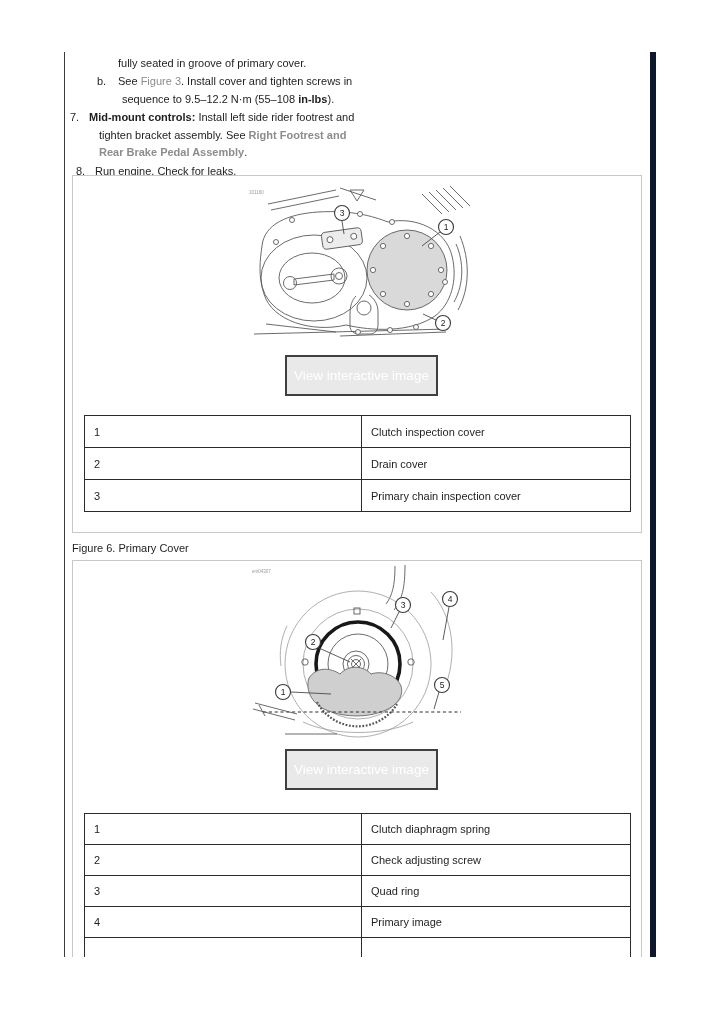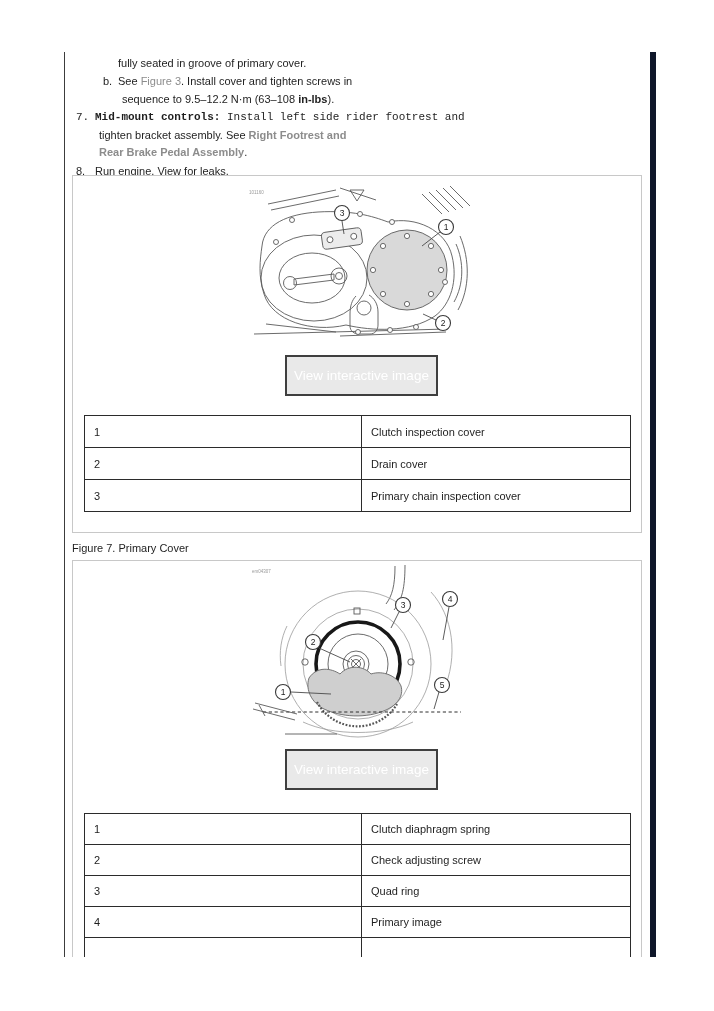--- a/index.html
+++ b/index.html
@@ -61,37 +61,37 @@
 </style>
 </head>
 <body>
 
 <div class="page">
 
   <div>
     <div class="iline" style="left:53px; top:4px;">
       <span>fully seated in groove of primary cover.</span>
     </div>
-    <div class="iline" style="left:32px; top:22px;text-align:center;">
+    <div class="iline" style="left:32px; top:22px;">
       <span class="mk mk21">b.</span><span>See </span><span class="gray-link">Figure 3</span><span>. Install cover and tighten screws in</span>
     </div>
     <div class="iline" style="left:57px; top:40px;">
-      <span>sequence to 9.5–12.2 N·m (63–108 </span><span class="b">in-lbs</span><span>).</span>
-    </div>
-    <div class="iline" style="left:11px; top:58px;font-family:Liberation Mono, monospace;">
+      <span>sequence to 9.5–12.2 N·m (55–108 </span><span class="b">in-lbs</span><span>).</span>
+    </div>
+    <div class="iline" style="left:5px; top:58px;">
       <span class="mk mk19">7.</span><span class="b">Mid-mount controls:</span><span> Install left side rider footrest and</span>
     </div>
     <div class="iline" style="left:34px; top:76px;">
       <span>tighten bracket assembly. See </span><span class="gray-link b">Right Footrest and</span>
     </div>
     <div class="iline" style="left:34px; top:93px;">
       <span class="gray-link b">Rear Brake Pedal Assembly</span><span>.</span>
     </div>
     <div class="iline" style="left:11px; top:112px;">
-      <span class="mk mk19">8.</span><span>Run engine. View for leaks.</span>
+      <span class="mk mk19">8.</span><span>Run engine. Check for leaks.</span>
     </div>
   </div>
 
   <div class="figbox" id="figbox1">
     <svg class="drawing" id="drawing1" width="235" height="160" viewBox="0 0 235 160">
       <text class="tinyid" x="9" y="10">101160</text>
 
       <path class="ln" d="M28,20 L96,6 M31,26 L99,12 M100,4 L136,16"></path>
       <path class="ln" d="M110,6 L117,17 L124,6 M110,6 L124,6"></path>
       <path class="ln" d="M182,10 L202,30 M189,8 L209,28 M196,6 L216,26 M203,4 L223,24 M210,2 L230,22"></path>
@@ -175,21 +175,21 @@
         <td>Drain cover</td>
       </tr>
       <tr>
         <td>3</td>
         <td>Primary chain inspection cover</td>
       </tr>
     </tbody>
       </table>
   </div>
 
-  <div class="caption">Figure 7. Primary Cover</div>
+  <div class="caption">Figure 6. Primary Cover</div>
 
   <div class="figbox" id="figbox2">
     <svg class="drawing" id="drawing2" width="230" height="177" viewBox="0 0 230 177">
       <text class="tinyid" x="7" y="9">em04307</text>
 
       <path class="ln" d="M150,2 C150,22 147,32 141,40 M160,1 C160,24 157,36 149,46"></path>
 
       <circle class="lnl" cx="113" cy="100" r="73"></circle>
       <path class="lnl" d="M186,28 C208,52 214,92 198,128"></path>
       <path class="lnl" d="M42,62 C36,74 34,88 36,102"></path>

